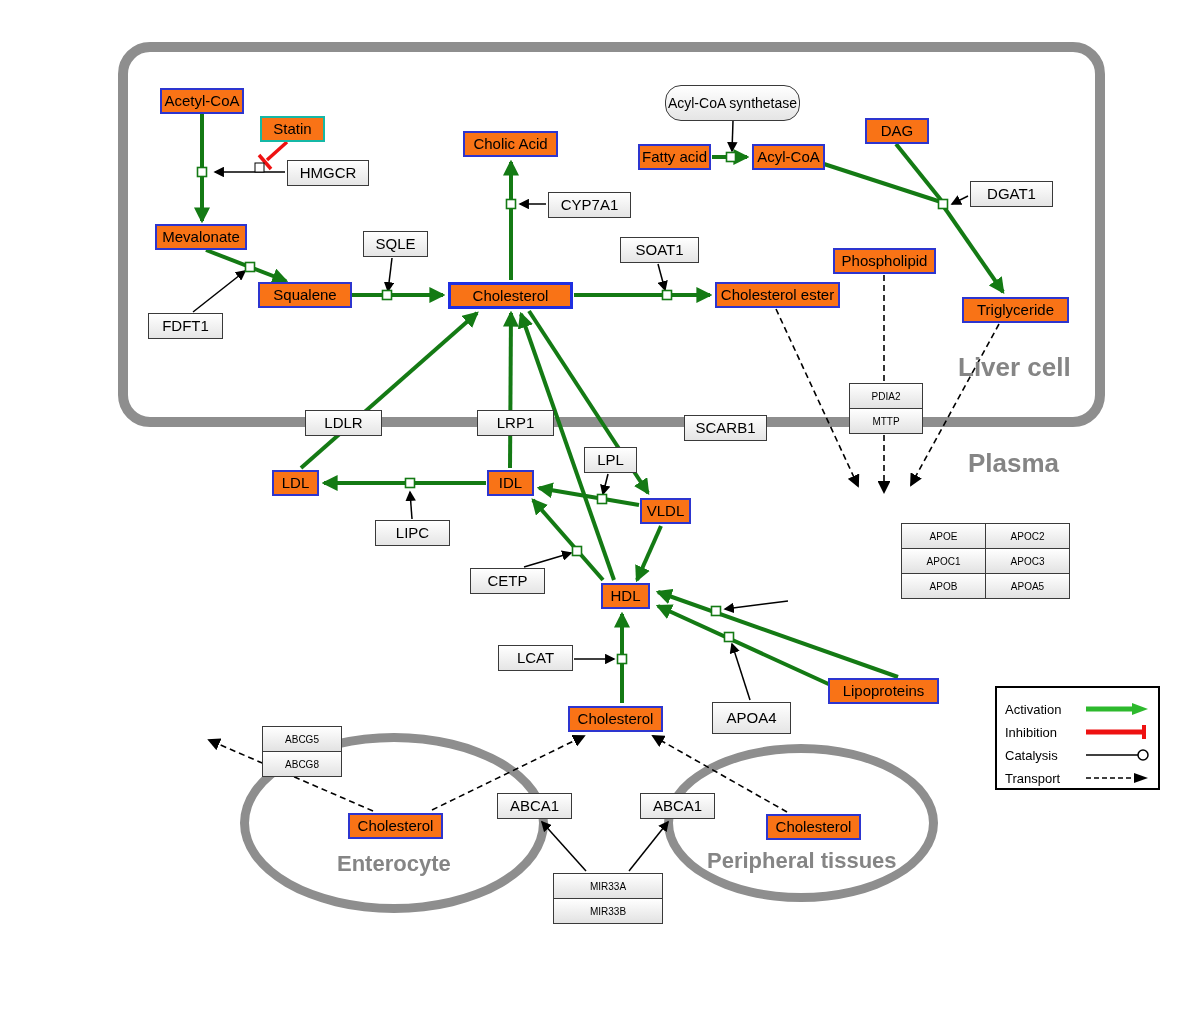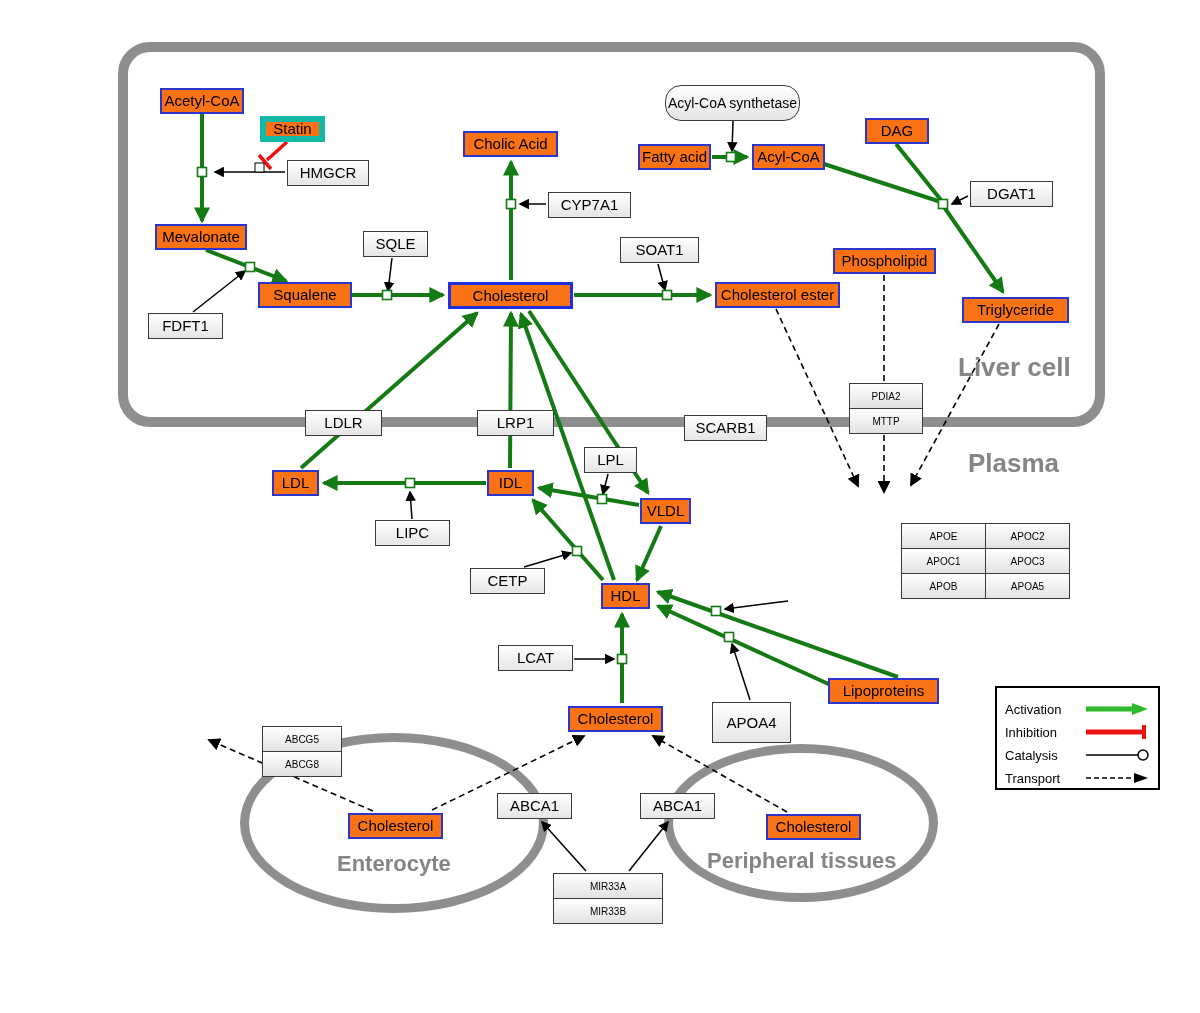--- a/index.html
+++ b/index.html
@@ -10,21 +10,21 @@
   .ellipse { border-radius:50%; }
   .comp-label { position:absolute; font-weight:bold; color:#858585; z-index:2; white-space:nowrap; }
 
   svg.edges { position:absolute; left:0; top:0; z-index:1; }
 
   .node { position:absolute; box-sizing:border-box; display:flex; align-items:center; justify-content:center;
           background:#f97316; font-size:15px; color:#000; text-align:center; z-index:3; line-height:16px; }
   .met   { border:2px solid #2d35cf; }
   .met-strong { border:3px solid #1f2fe0; }
   .gene  { border:1px solid #3a3a3a; background:linear-gradient(#ffffff,#e5e5e5); }
-  .inhib { border:6px solid #14b8a6; }
+  .inhib { border:2px solid #14b8a6; }
   .small { font-size:14px;border-radius:16px; }
 
   .stack { position:absolute; box-sizing:border-box; z-index:3; display:flex; flex-direction:column;
            border-top:1px solid #3a3a3a; border-left:1px solid #3a3a3a; background:#fff; }
   .stack .cell { box-sizing:border-box; border-right:1px solid #3a3a3a; border-bottom:1px solid #3a3a3a;
                  background:linear-gradient(#ffffff,#e2e2e2); height:25px; display:flex; align-items:center;
                  justify-content:center; font-size:10px; }
   .grid2 { display:grid; grid-template-columns:1fr 1fr; }
 
   .legend { position:absolute; box-sizing:border-box; border:2px solid #000; background:#fff; z-index:4; padding:6px 8px; }
@@ -160,21 +160,21 @@
   <div class="node gene" style="left:620px;top:237px;width:79px;height:26px">SOAT1</div>
   <div class="node gene small" style="left:665px;top:85px;width:135px;height:36px">Acyl-CoA synthetase</div>
   <div class="node gene" style="left:970px;top:181px;width:83px;height:26px">DGAT1</div>
   <div class="node gene" style="left:305px;top:410px;width:77px;height:26px">LDLR</div>
   <div class="node gene" style="left:477px;top:410px;width:77px;height:26px">LRP1</div>
   <div class="node gene" style="left:684px;top:415px;width:83px;height:26px">SCARB1</div>
   <div class="node gene" style="left:584px;top:447px;width:53px;height:26px">LPL</div>
   <div class="node gene" style="left:375px;top:520px;width:75px;height:26px">LIPC</div>
   <div class="node gene" style="left:470px;top:568px;width:75px;height:26px">CETP</div>
   <div class="node gene" style="left:498px;top:645px;width:75px;height:26px">LCAT</div>
-  <div class="node gene" style="left:712px;top:702px;width:79px;height:41px">APOA4</div>
+  <div class="node gene" style="left:712px;top:702px;width:79px;height:32px">APOA4</div>
   <div class="node gene" style="left:497px;top:793px;width:75px;height:26px">ABCA1</div>
   <div class="node gene" style="left:640px;top:793px;width:75px;height:26px">ABCA1</div>
 
   <div class="stack" style="left:849px;top:383px;width:74px">
     <div class="cell">PDIA2</div>
     <div class="cell">MTTP</div>
   </div>
 
 
   <div class="stack" style="left:262px;top:726px;width:80px">

